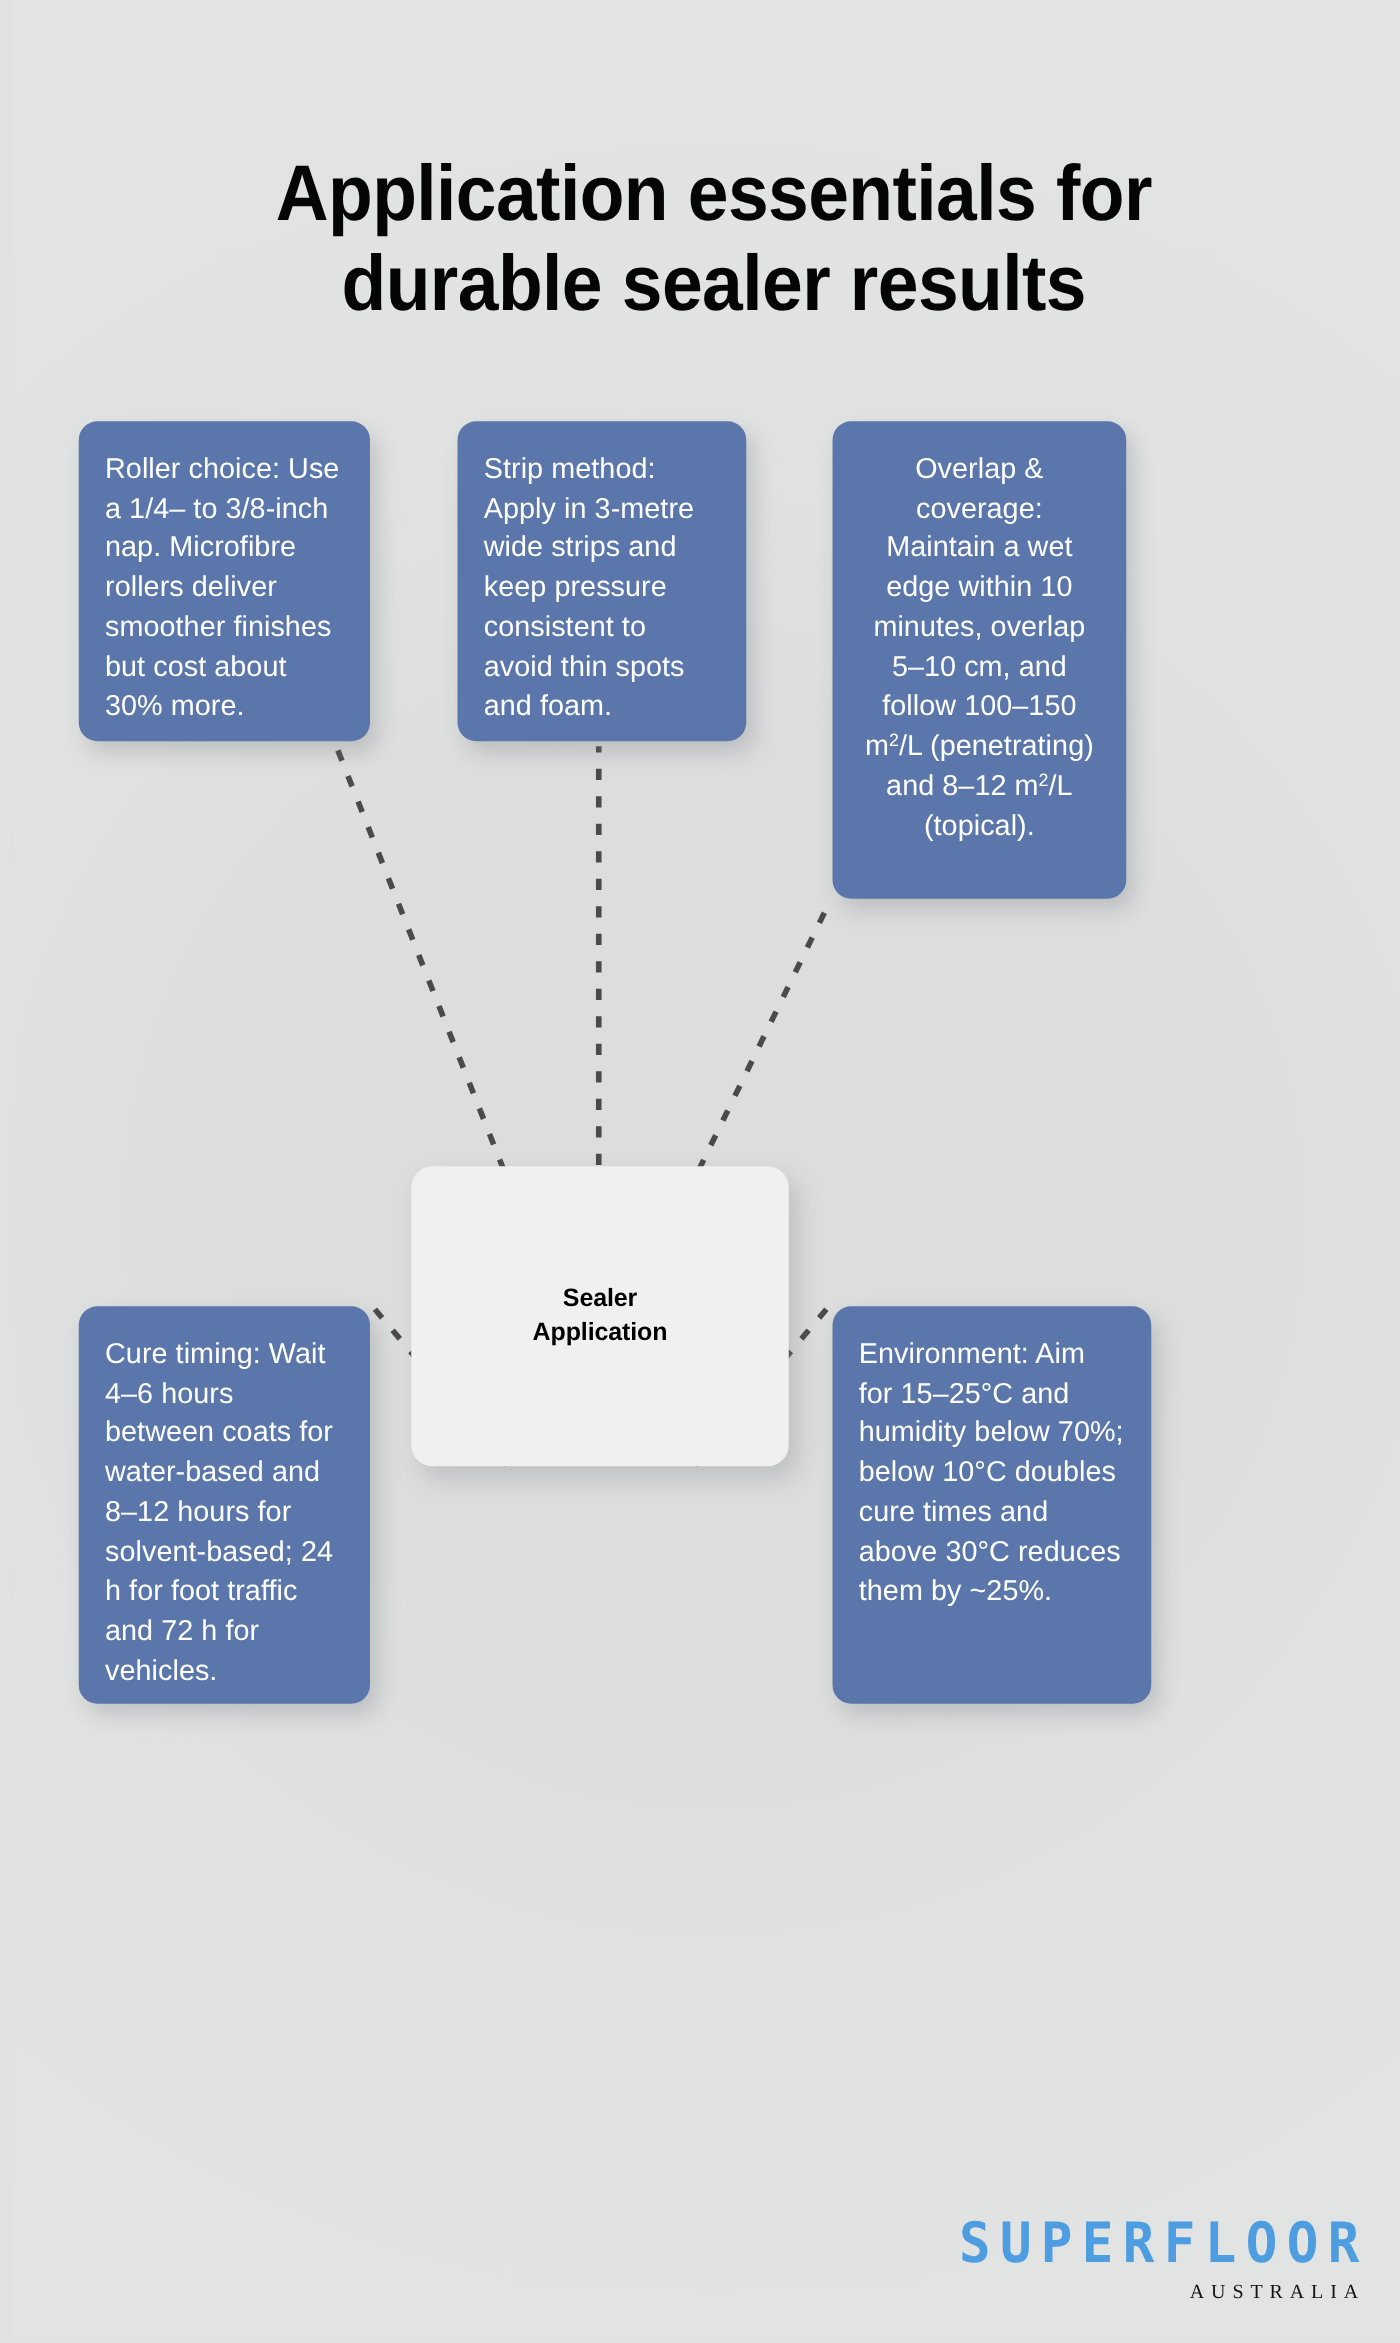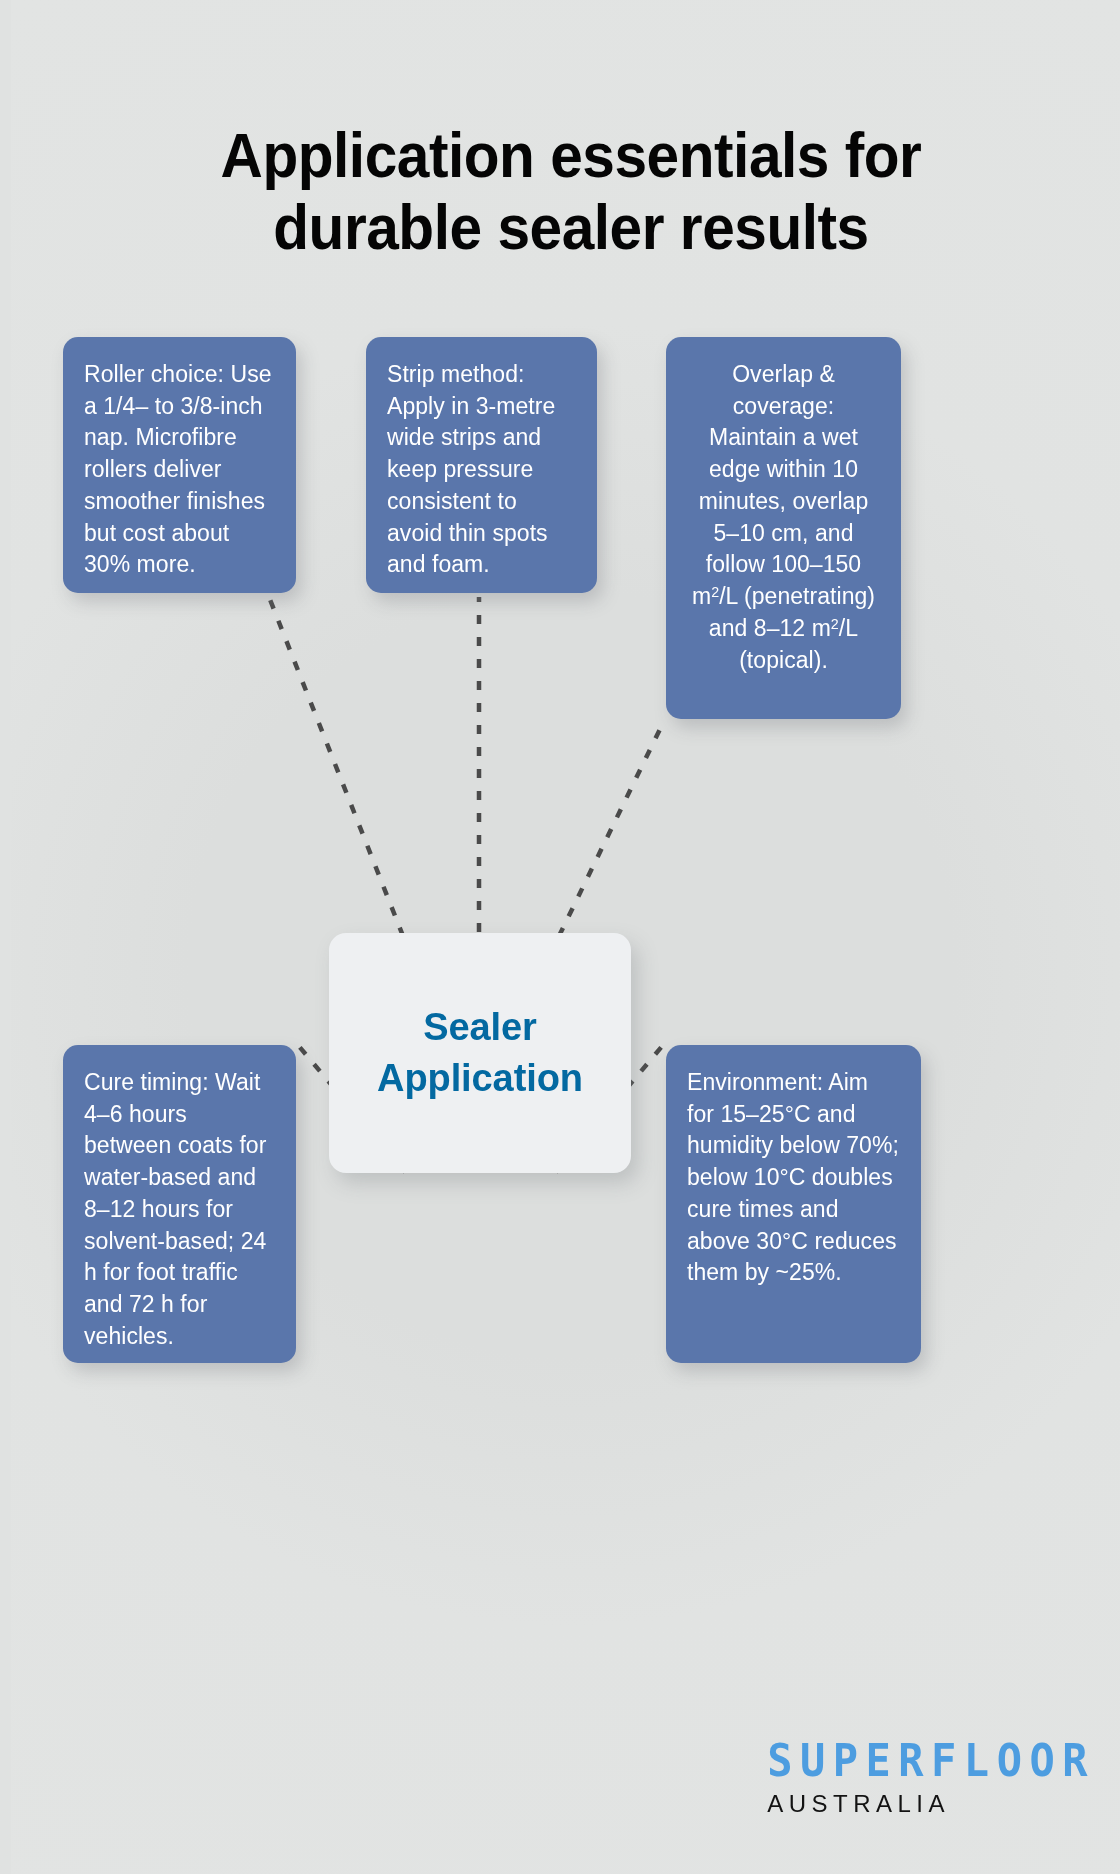--- a/index.html
+++ b/index.html
@@ -86,52 +86,52 @@
     box-sizing: border-box;
     background: #eef0f2;
     border-radius: 17px;
     box-shadow: 7px 10px 20px rgba(120,125,130,0.30);
     display: flex;
     align-items: center;
     justify-content: center;
     text-align: center;
   }
   #center-node .label {
-    font-size: 38px;
+    font-size: 20px;
     font-weight: bold;
     line-height: 1.33;
-    color: #0369a1;
+    color: #000000;
     letter-spacing: -0.1px;
   }
   #center-node .label .l { display: block; }
 
   
   #logo {
     position: absolute;
     right: 36px;
-    bottom: 58px;
-    text-align: left;
+    bottom: 32px;
+    text-align: right;
     line-height: 1;
   }
   #logo .brand {
     display: block;
     font-family: "DejaVu Sans Mono", "Liberation Mono", monospace;
     font-weight: bold;
     font-size: 42px;
     letter-spacing: 7.5px;
     color: #4d9de0;
     transform: scaleY(1.06);
     transform-origin: 100% 100%;
   }
   #logo .country {
     display: block;
     margin-top: 9px;
     margin-right: 3px;
-    font-family: Liberation Sans, sans-serif;
-    font-size: 24px;
+    font-family: Liberation Serif, serif;
+    font-size: 16px;
     letter-spacing: 5.5px;
     color: #131313;
   }
 </style>
 </head>
 <body>
 
 <div id="canvas">
 
   <h1 id="title">

